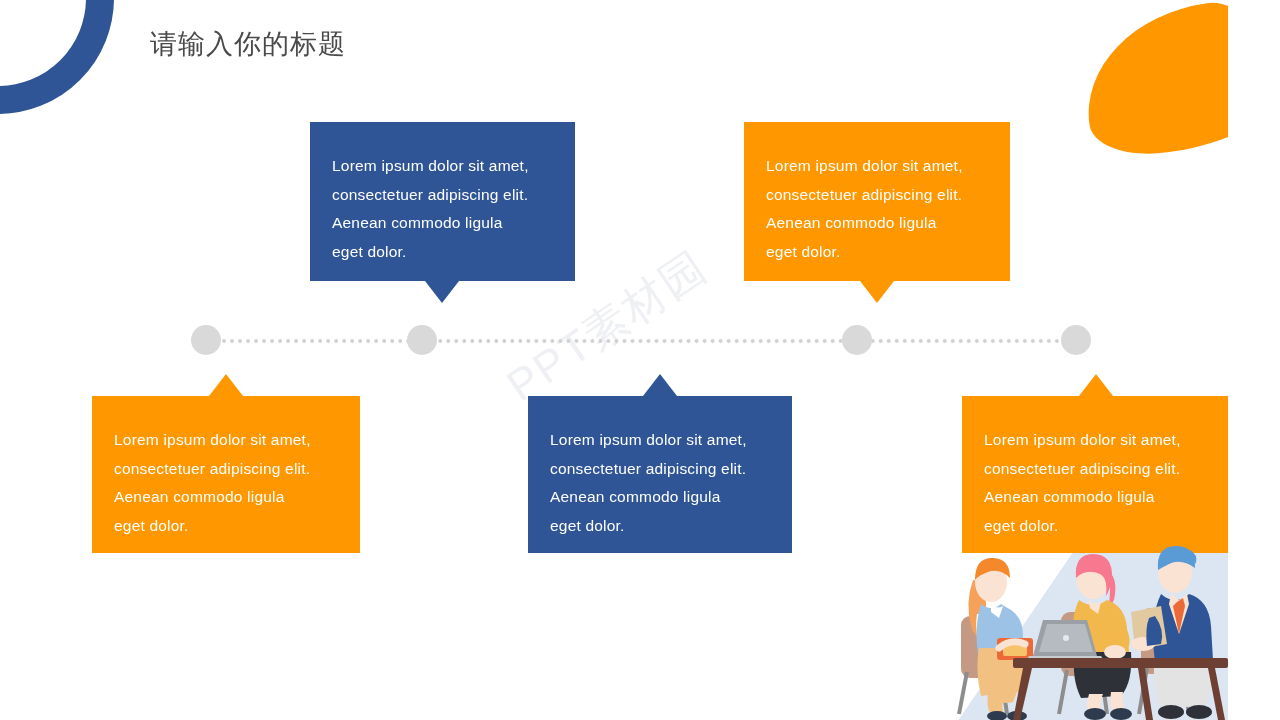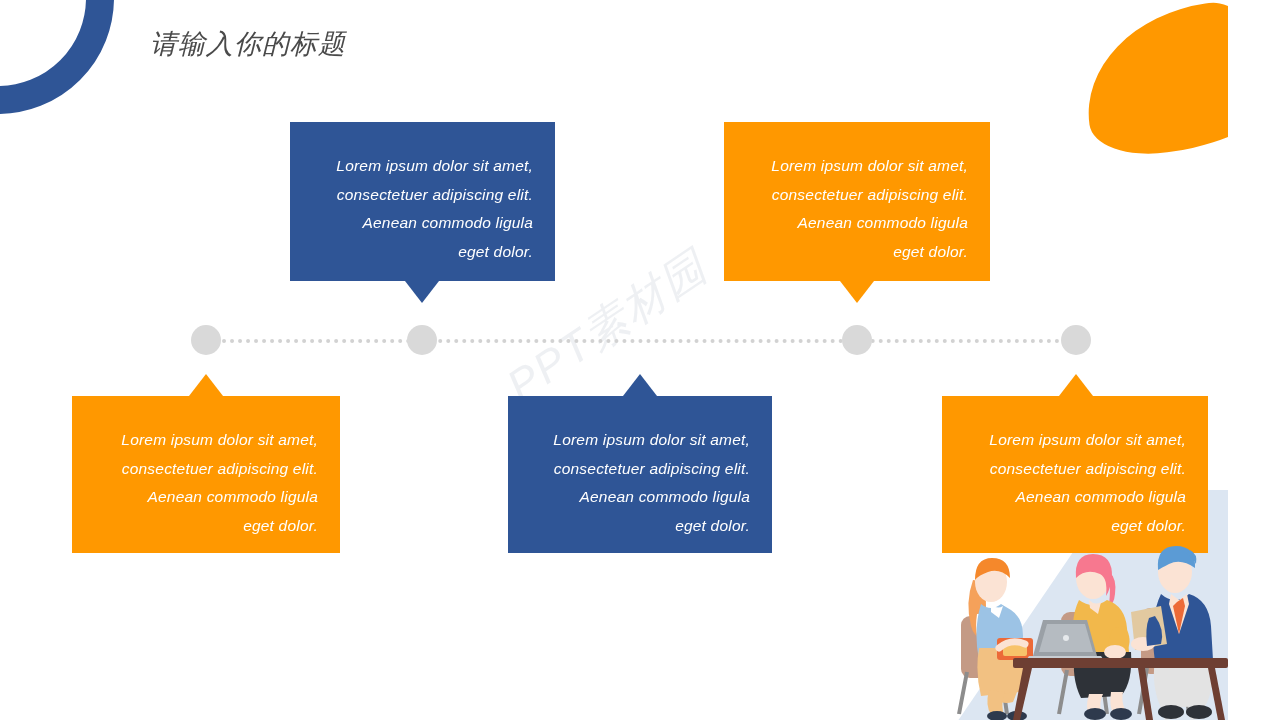--- a/index.html
+++ b/index.html
@@ -8,21 +8,20 @@
     padding: 0;
     background: #ffffff;
   }
   #slide {
     position: relative;
     width: 1228px;
     height: 720px;
     overflow: hidden;
     background: #ffffff;
     font-family: "Liberation Sans", "DejaVu Sans", sans-serif;
-    font-style: italic;
   }
 
   
   .deco-ring {
     position: absolute;
     left: -118px;
     top: -118px;
     width: 232px;
     height: 232px;
     border-radius: 50%;
@@ -94,25 +93,26 @@
     margin-left: -15px;
     border-radius: 50%;
     background: #d9d9d9;
   }
 
   
   .card {
     position: absolute;
     box-sizing: border-box;
     color: #ffffff;
-    text-align: right;
+    text-align: left;
     font-size: 15.5px;
     line-height: 28.5px;
     padding: 30px 22px 0 22px;
     letter-spacing: 0.2px;
+    margin-left: 20px;
   }
   .card.blue { background: #2f5596; }
   .card.orange { background: #ff9800; }
 
   .card .line { display: block; white-space: nowrap; }
 
   
   .tail {
     position: absolute;
     width: 0;

